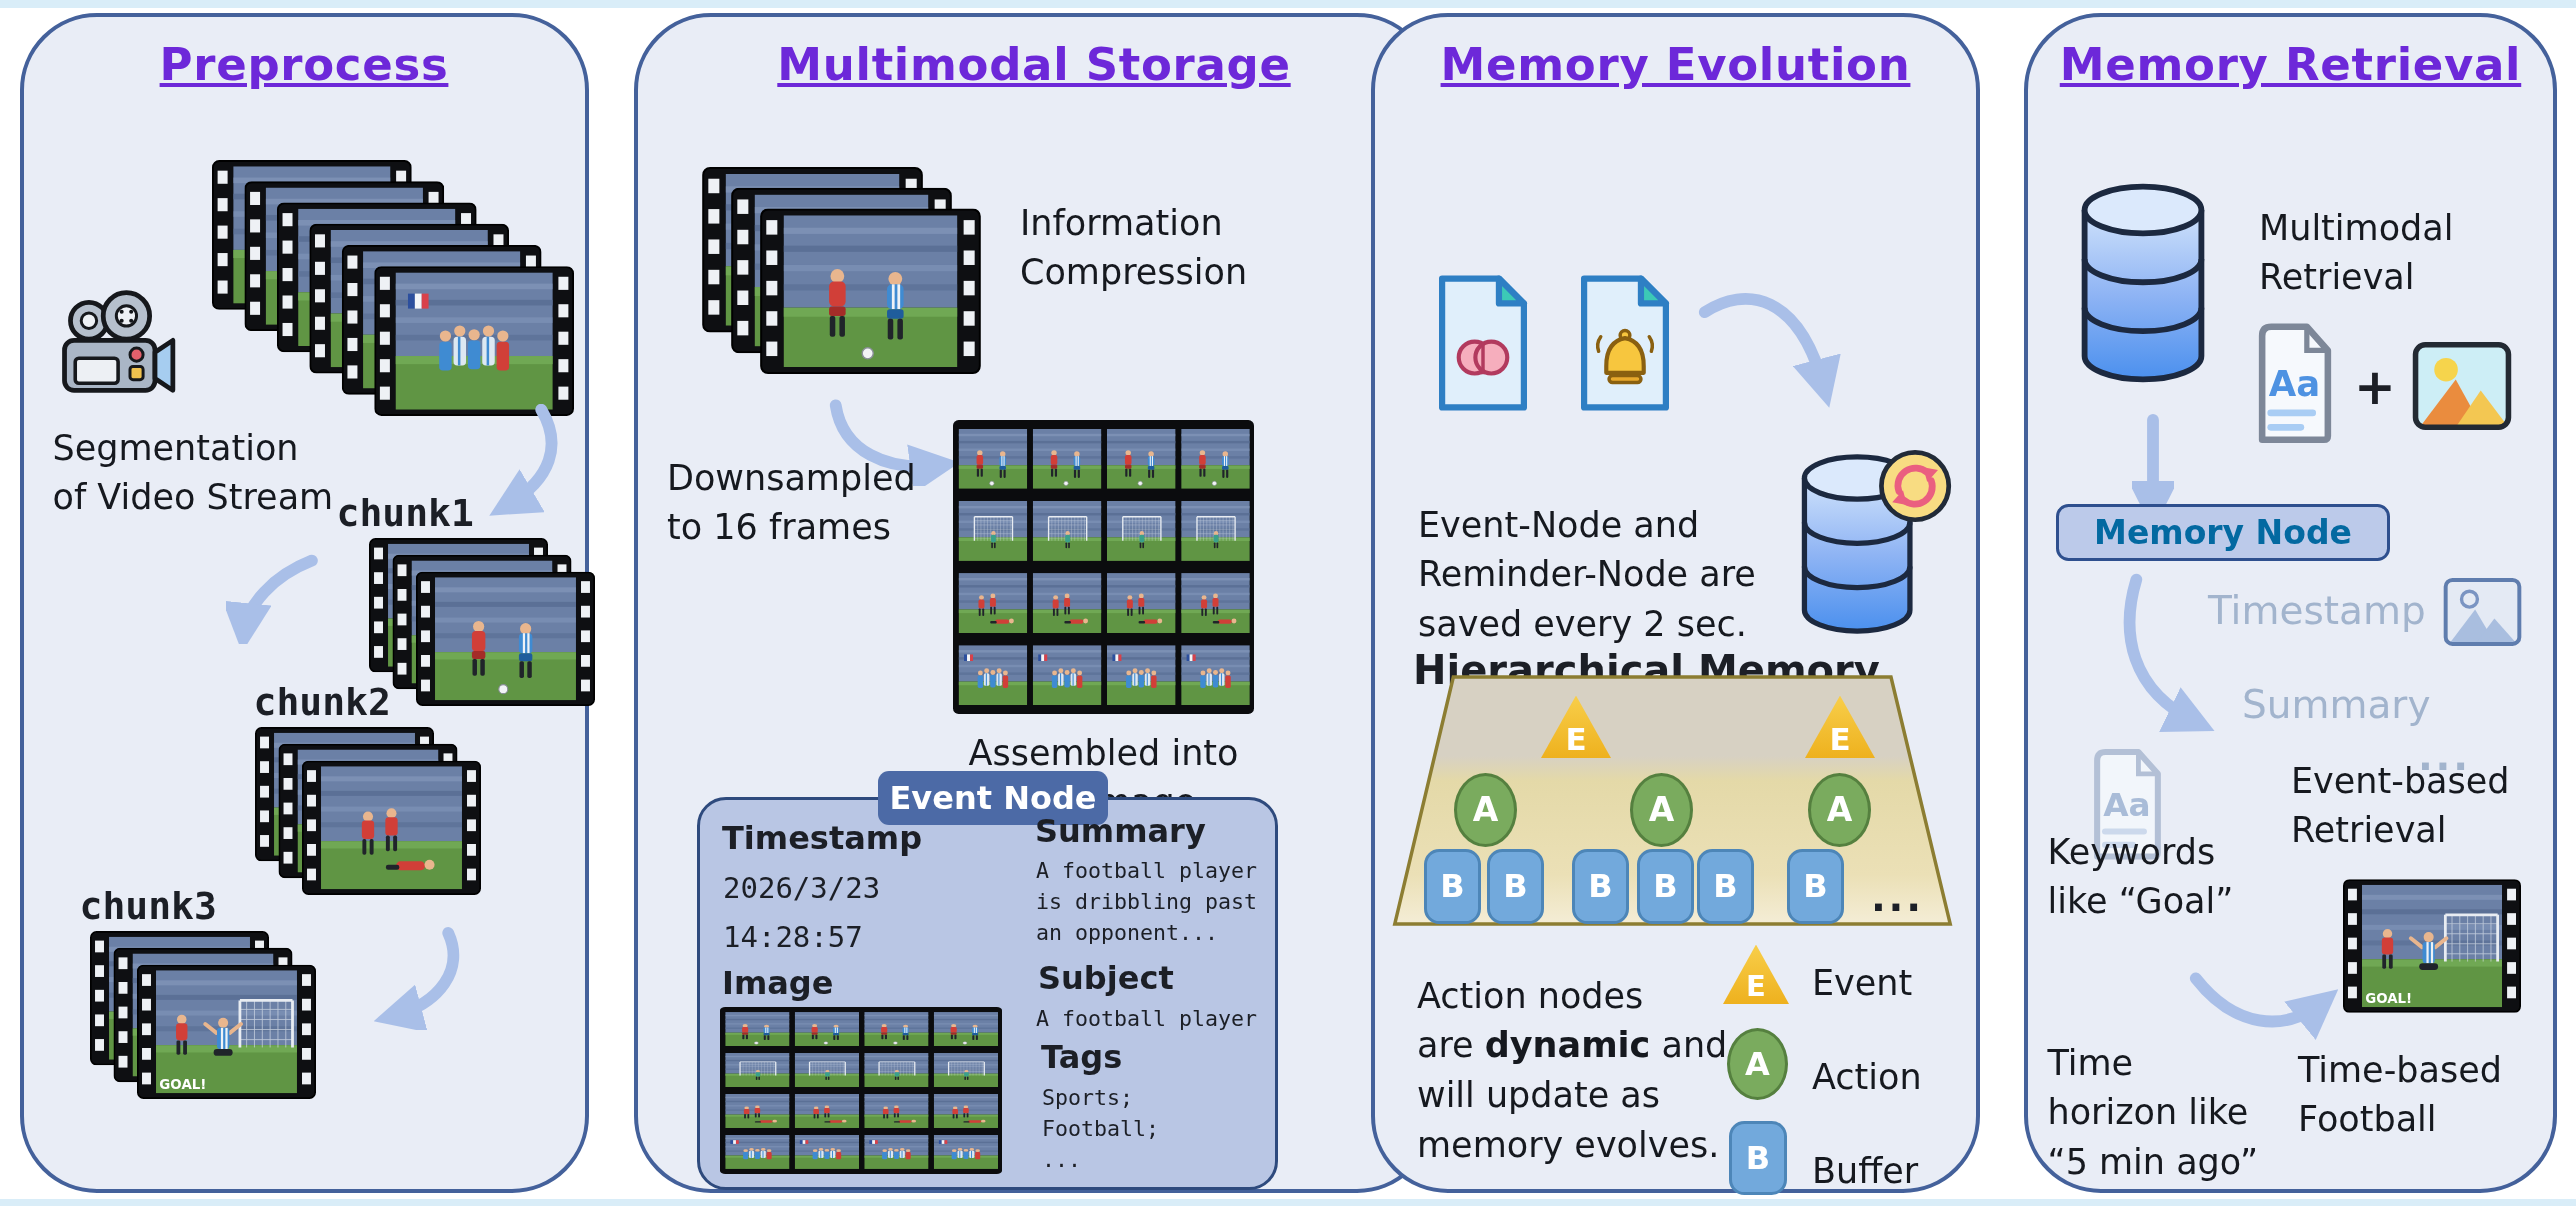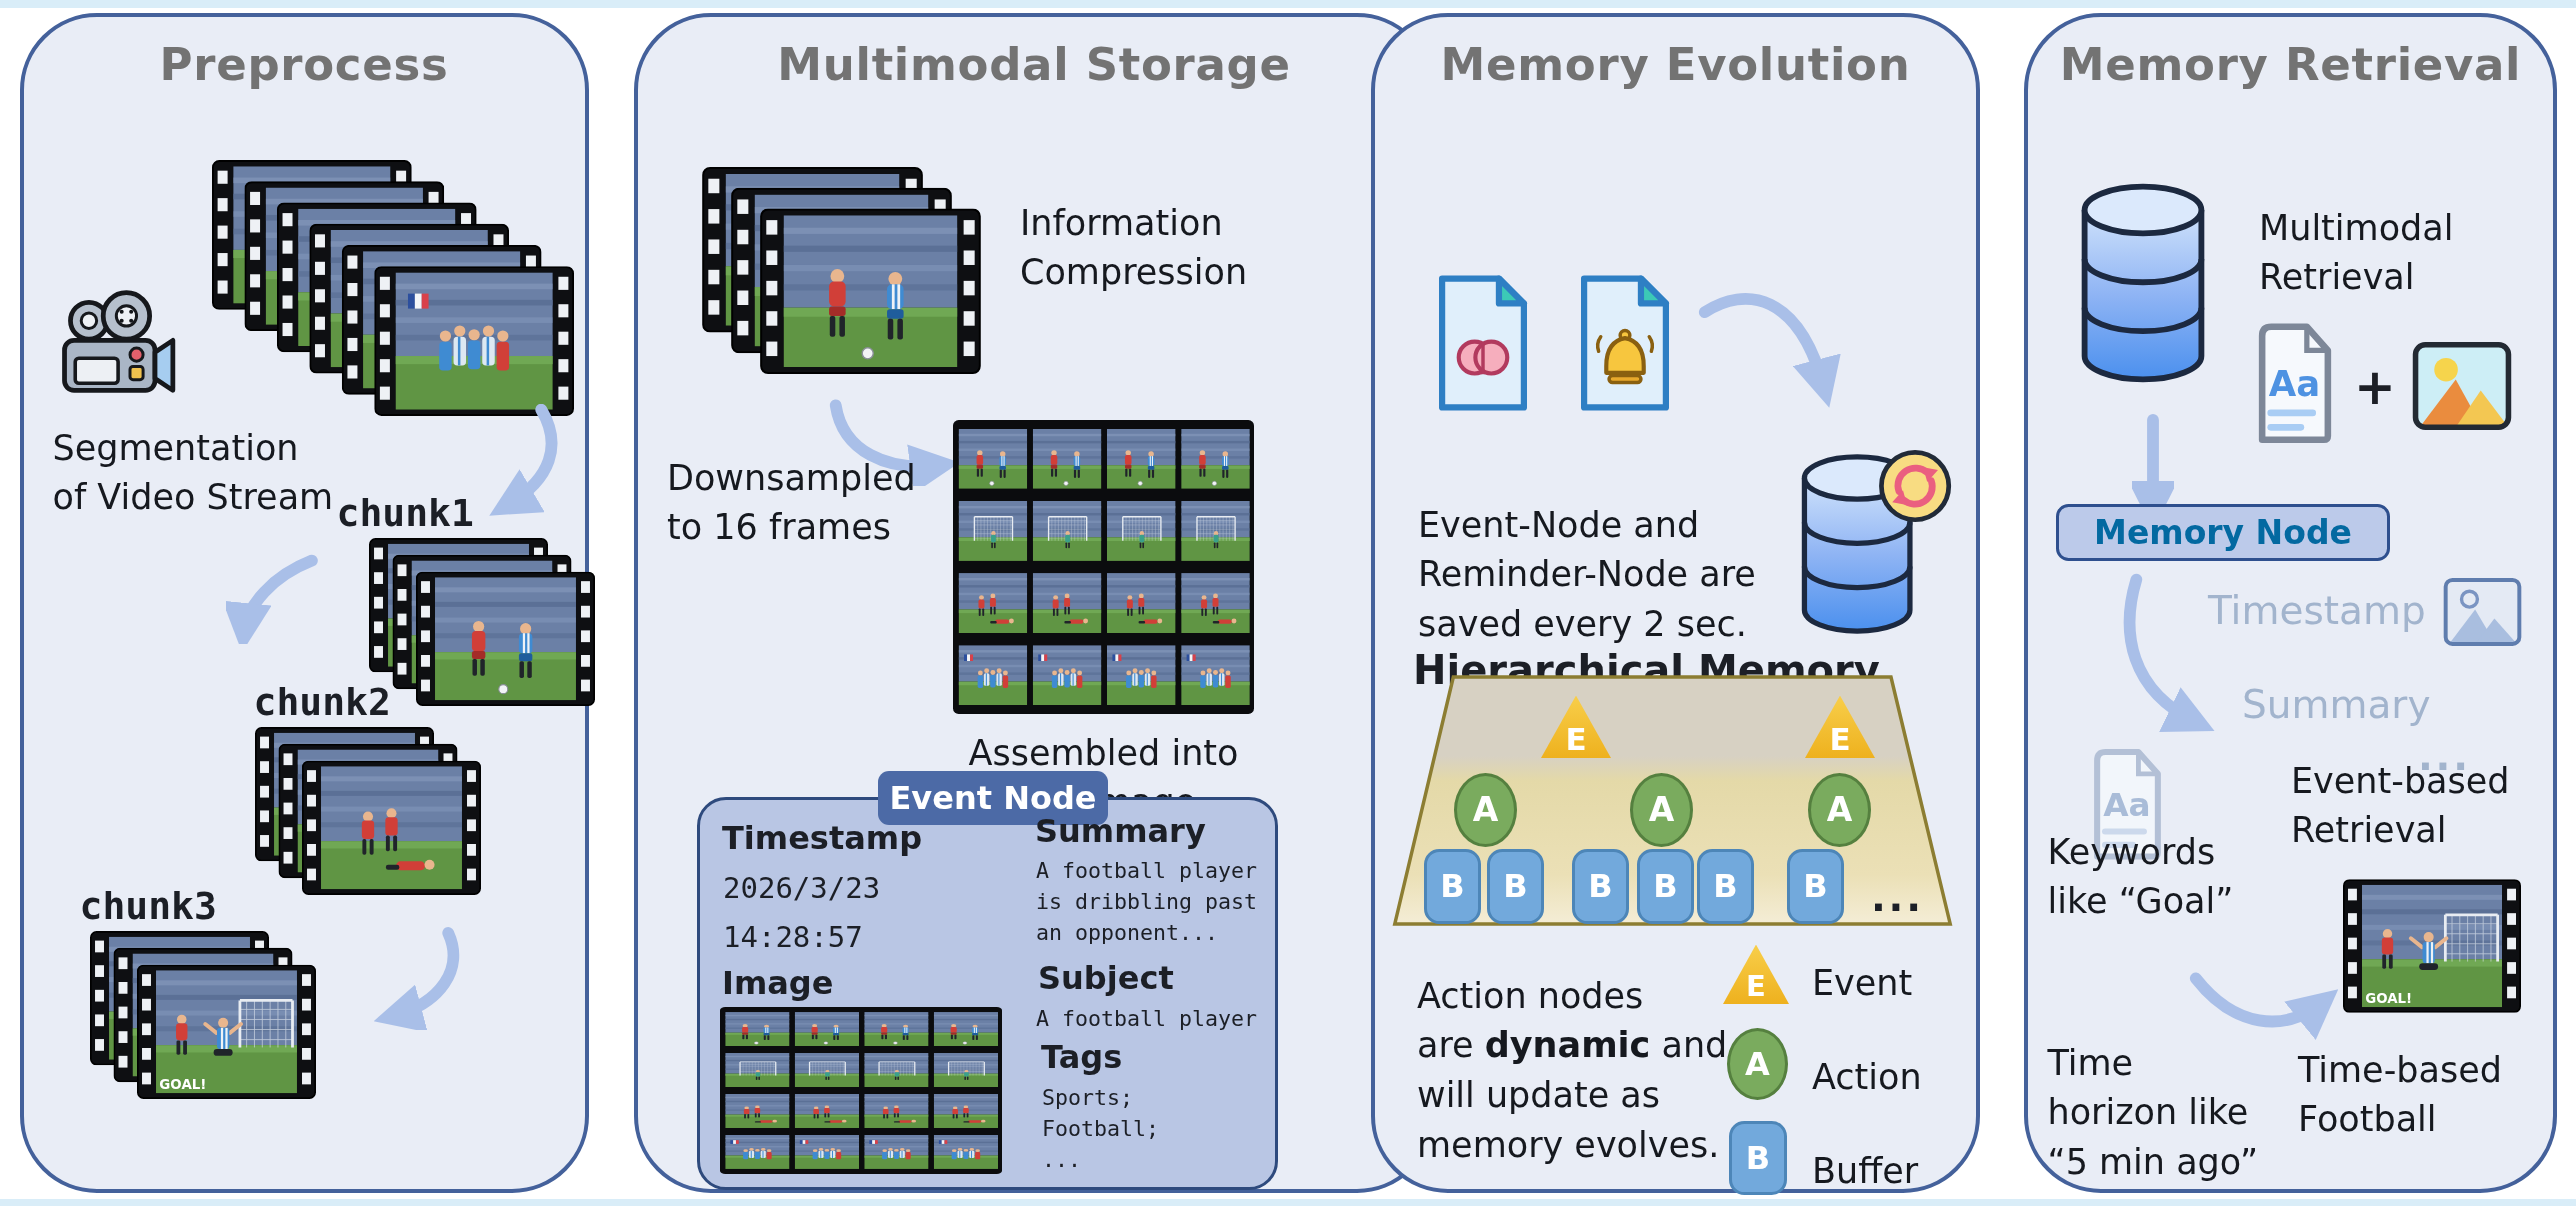--- a/index.html
+++ b/index.html
@@ -8,21 +8,21 @@
     font-family:"DejaVu Sans",sans-serif;color:#1c1f26;overflow:hidden;
   }
   .abs{position:absolute;}
   .strip{position:absolute;left:0;width:2576px;height:8.4px;background:#d9edf8;}
   .panel{
     position:absolute;top:12.5px;height:1180px;background:#e9edf6;
     border:4.2px solid #44619b;border-radius:77px;box-sizing:border-box;
   }
   .panel-title{
     position:absolute;top:21px;left:0;width:100%;text-align:center;
-    font-size:45px;font-weight:600;letter-spacing:0.7px;color:#737373;
+    font-size:45px;font-weight:600;letter-spacing:0.7px;color:#6d28d9;text-decoration:underline;
   }
   .txt{font-size:35px;line-height:1.42;color:#16191f;}
   .pre{white-space:pre-line;}
   .chunk-label{font-family:"DejaVu Sans Mono",monospace;font-size:38px;font-weight:bold;}
   .mono31{font-family:"DejaVu Sans Mono",monospace;font-size:21.6px;line-height:1.45;}
   .mono42{font-family:"DejaVu Sans Mono",monospace;font-size:29px;}
   .label46{font-size:32px;font-weight:600;}
   .gray{color:#a2b4cd;}
   .event-box{
     position:absolute;background:#b9c6e4;border:3.5px solid #2e4a7d;border-radius:29px;

